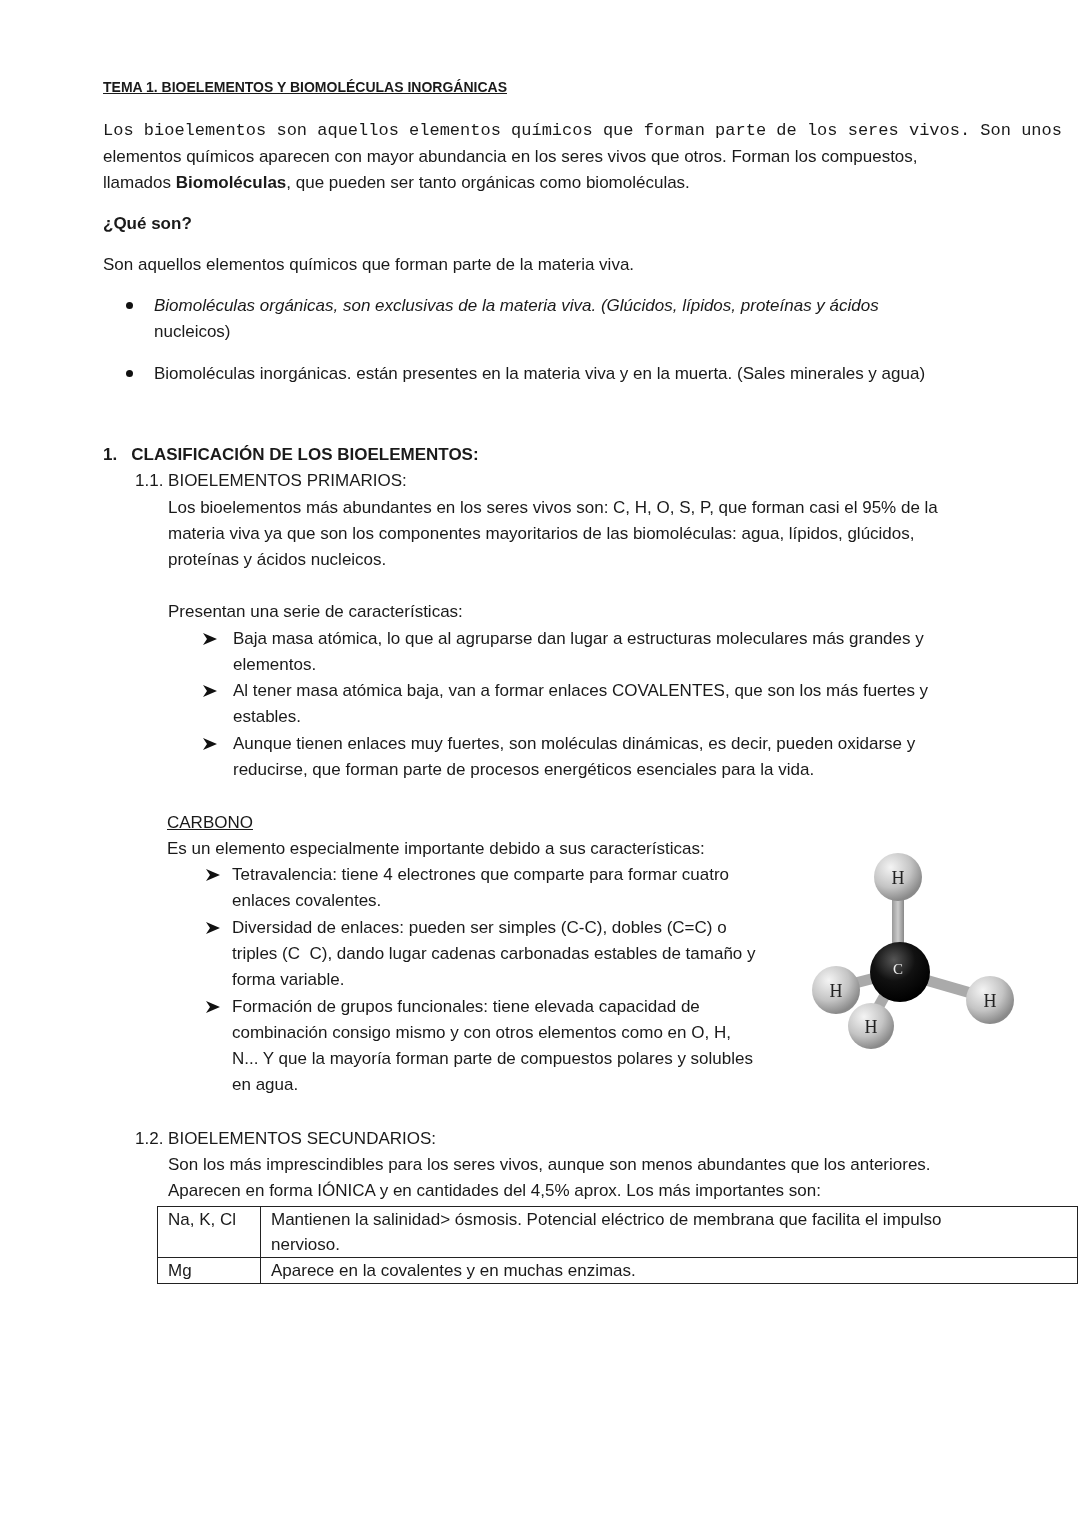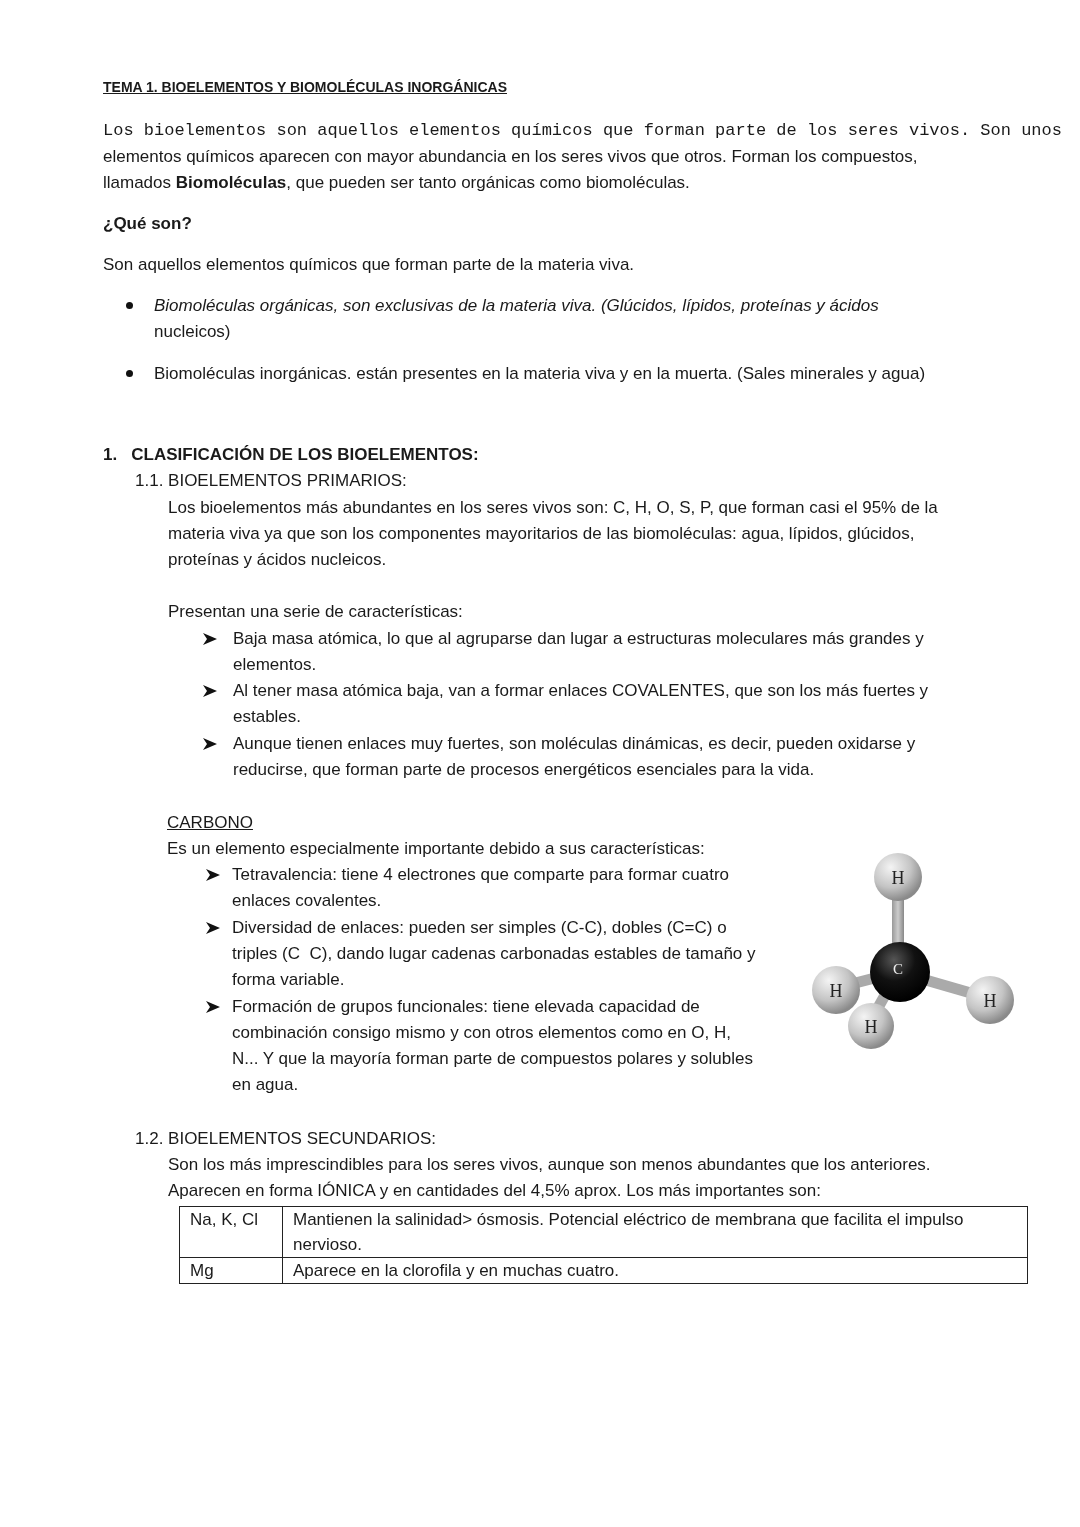--- a/index.html
+++ b/index.html
@@ -10,21 +10,21 @@
   }
   .abs { position: absolute; white-space: nowrap; }
   .line { line-height: 26px; }
   .title { font-weight: bold; text-decoration: underline; font-size: 14px; }
   .bold { font-weight: bold; text-align: right; }
   .ul { text-decoration: underline; }
   .bullet-dot { position: absolute; width: 7px; height: 7px; border-radius: 50%; background: #111; }
   .arrow { position: absolute; width: 18px; height: 14px; }
   .arrow svg { display: block; }
   table.sec {
-    position: absolute; left: 179px; top: 1206px; width: 849px;
+    position: absolute; left: 157px; top: 1206px; width: 921px;
     border-collapse: collapse; font-size: 17px;
   }
   table.sec td {
     border: 1.5px solid #222; padding: 0 10px; vertical-align: top; line-height: 25px;
   }
   table.sec td.el { width: 82px; }
   table.sec td.desc { white-space: nowrap; overflow: hidden; max-width: 726px; }
   .molecule { position: absolute; left: 808px; top: 850px; width: 210px; height: 200px; }
 </style>
 </head>
@@ -153,17 +153,17 @@
       <tr>
     <td class="el">Na, K, Cl</td>
     <td class="desc">
           <div>Mantienen la salinidad&gt; ósmosis. Potencial eléctrico de membrana que facilita el impulso</div>
           <div>nervioso.</div>
         </td>
   </tr>
   <tr>
     <td class="el">Mg</td>
     <td class="desc">
-          <div>Aparece en la clorofila y en muchas cuatro.</div>
+          <div>Aparece en la covalentes y en muchas enzimas.</div>
         </td>
   </tr>
 </tbody>
   </table>
 
 </body></html>

